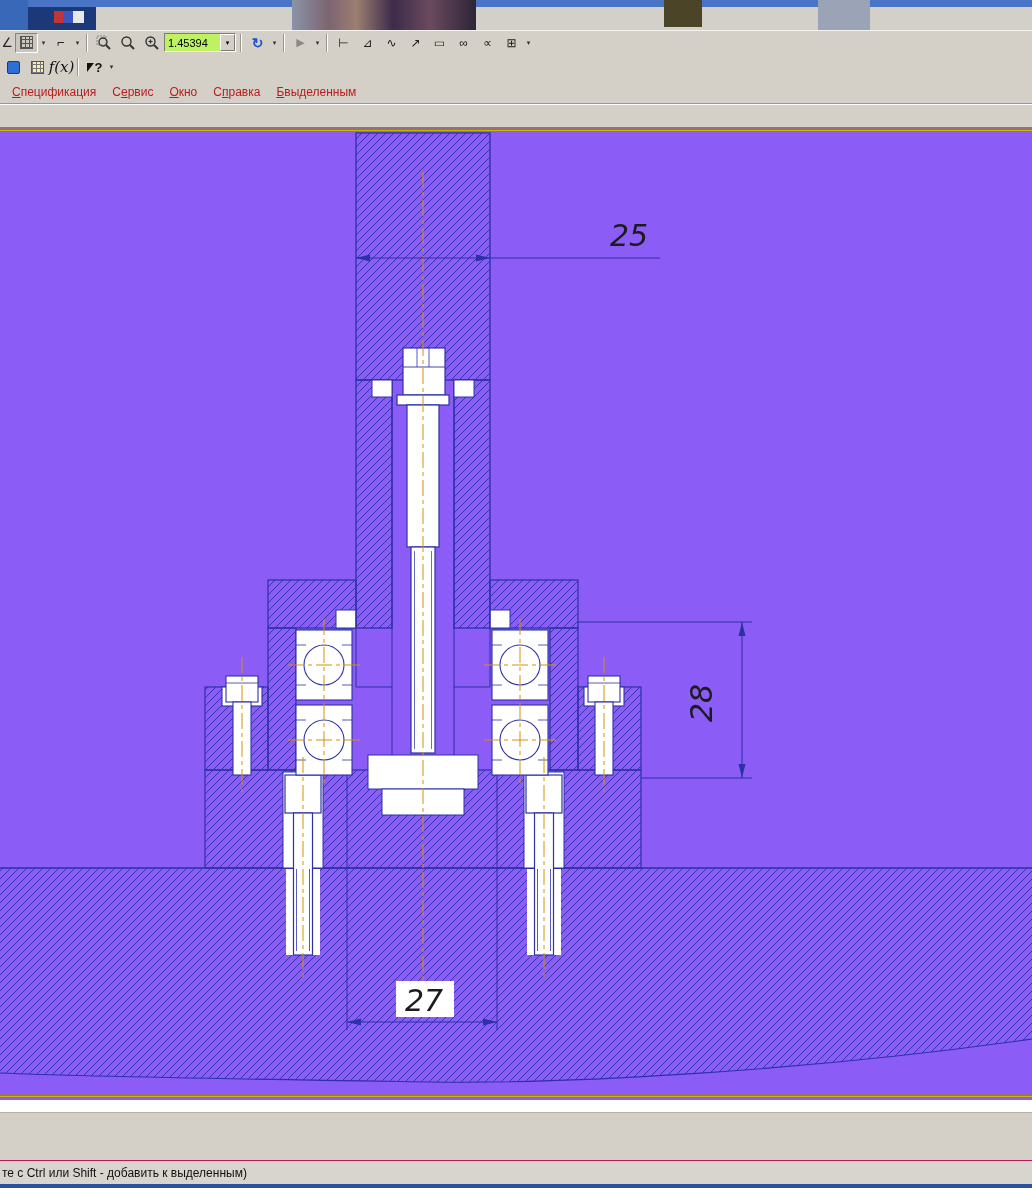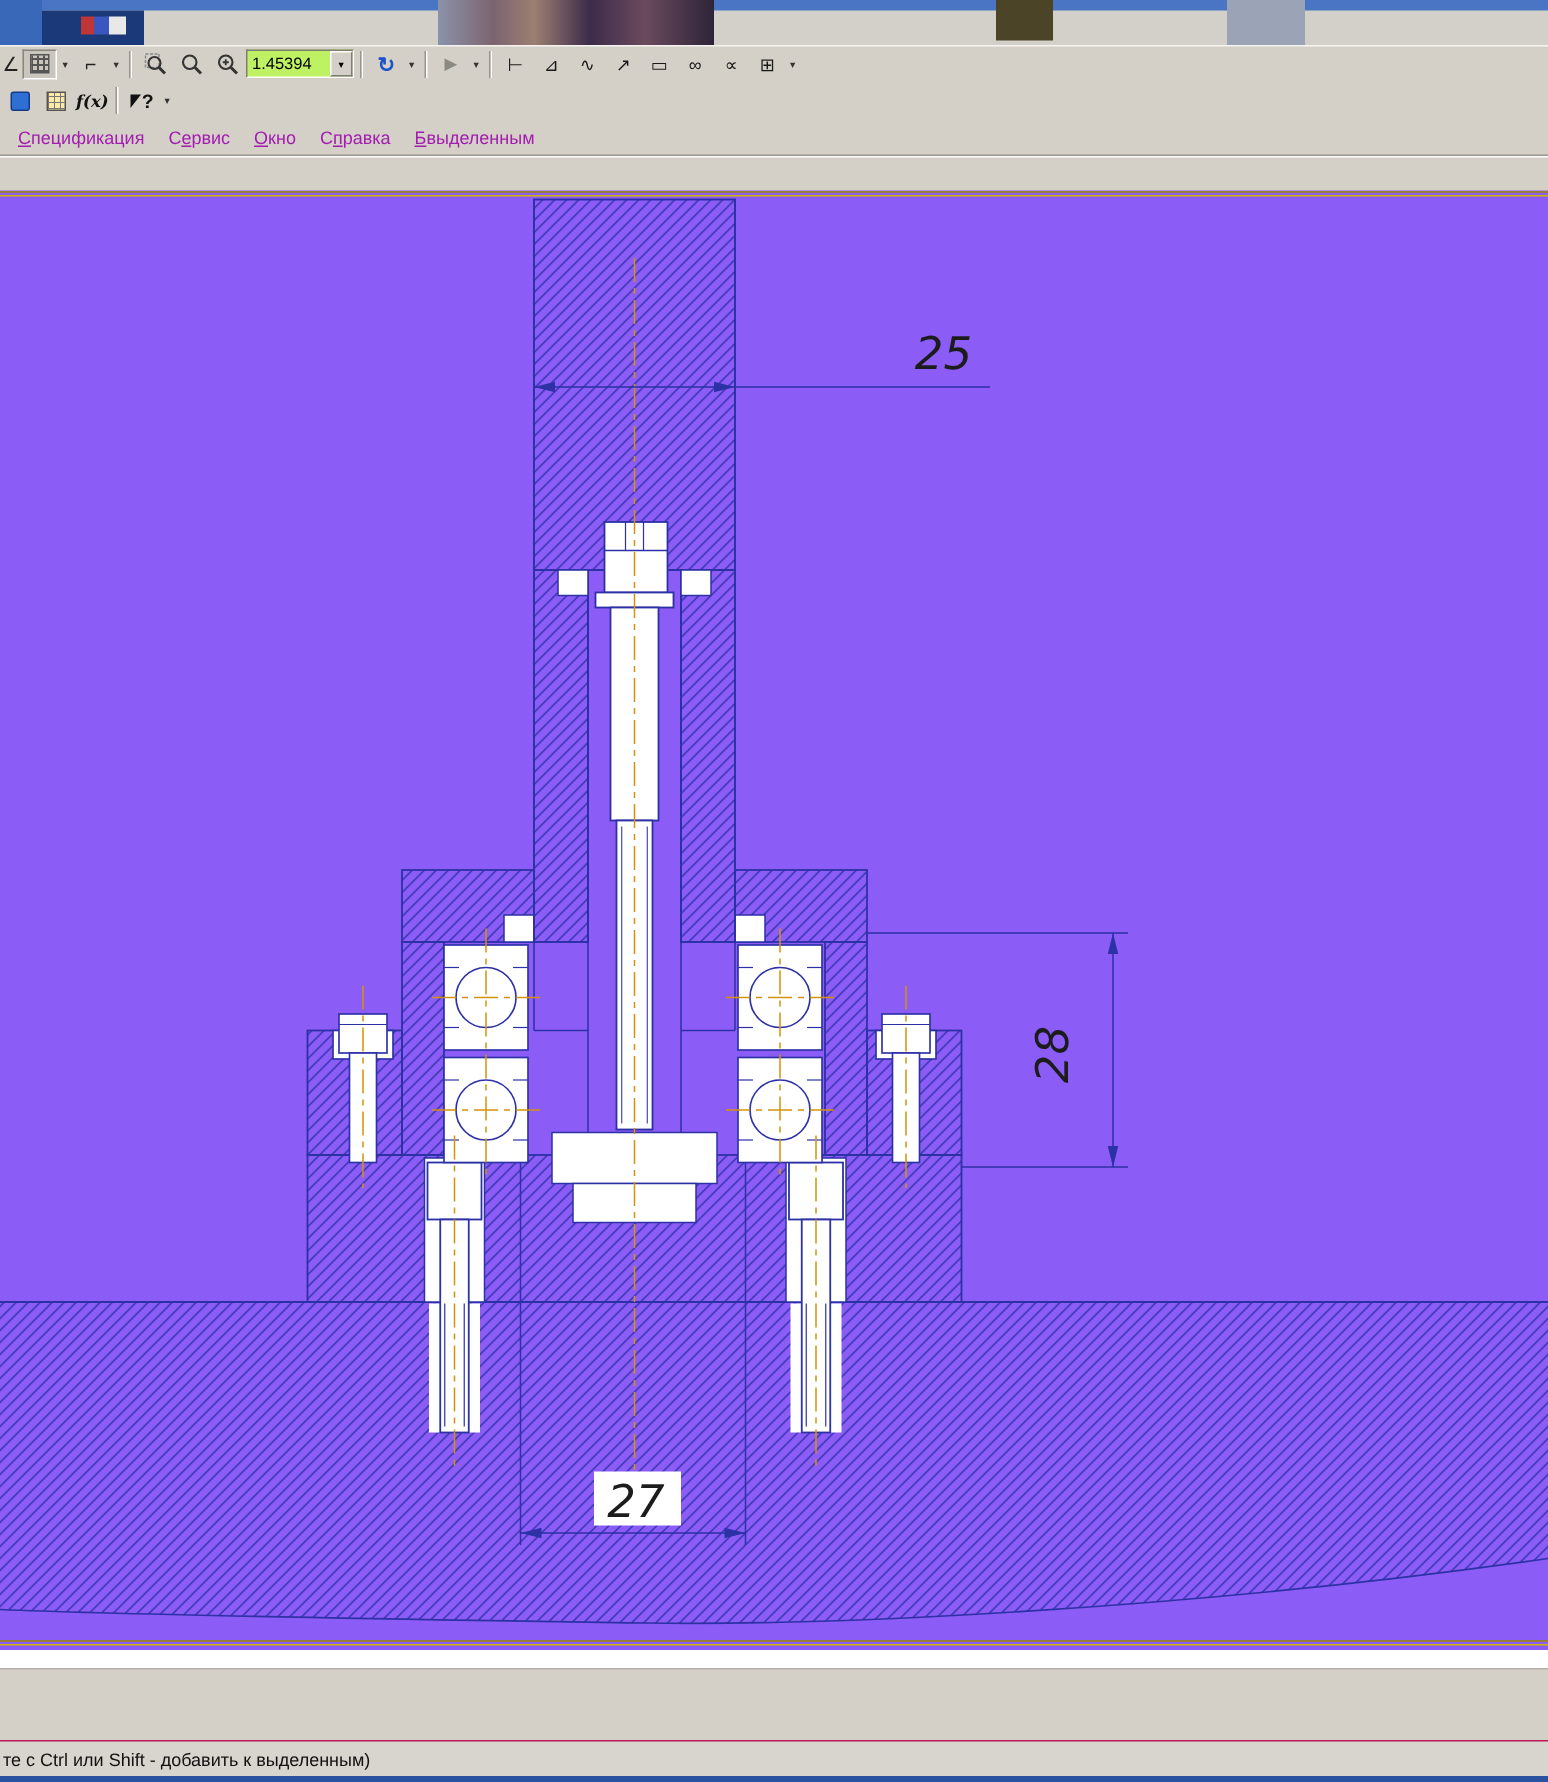--- a/index.html
+++ b/index.html
@@ -40,28 +40,28 @@
     background-image:repeating-linear-gradient(0deg,#555 0 1px,transparent 1px 4px),
                      repeating-linear-gradient(90deg,#555 0 1px,transparent 1px 4px)}
   .cat-glyph{width:13px;height:13px;border:1px solid #555;background-color:#ffe9a8;
     background-image:repeating-linear-gradient(0deg,#777 0 1px,transparent 1px 4px),
                      repeating-linear-gradient(90deg,#777 0 1px,transparent 1px 4px)}
   .doc-ic{width:13px;height:13px;background:#2f6fd4;border:1px solid #123c86;border-radius:2px}
   .blue{color:#1b54c8;font-weight:bold;font-size:14px}
   .gray{color:#8a8a82;font-size:11px}
   .mi{font-size:12px;color:#1a1a1a}
   .measure-group{display:flex;gap:1px}
-  .fx-label{font-family:"DejaVu Serif",serif;font-style:italic;font-weight:bold;font-size:11px;color:#111}
+  .fx-label{font-family:"DejaVu Serif",serif;font-style:italic;font-weight:normal;font-size:15px;color:#111}
   .cursor-tri{width:0;height:0;border-top:9px solid #111;border-right:7px solid transparent;margin-right:1px}
   .q{font-weight:bold;font-size:13px;color:#111}
   .mag{display:block}
 
   
   .menubar{height:24px;background:#d4d0c8;display:flex;align-items:center;padding-left:4px;
-    font-size:12px;color:#a21caf;border-bottom:1px solid #9a968e}
+    font-size:12px;color:#b91c1c;border-bottom:1px solid #9a968e}
   .menu-item{padding:3px 8px;cursor:default}
   .accel{text-decoration:underline}
 
   
   .canvas-gap-top{height:23px;background:#d4d0c8;border-top:1px solid #fff}
   .canvas{height:973px;background:#8b5cf6}
   .canvas svg{display:block}
   .canvas-gap-bottom-white{height:12px;background:#fff}
   .canvas-gap-bottom{height:48px;background:#d4d0c8;border-top:1px solid #b5b1a9}
 

